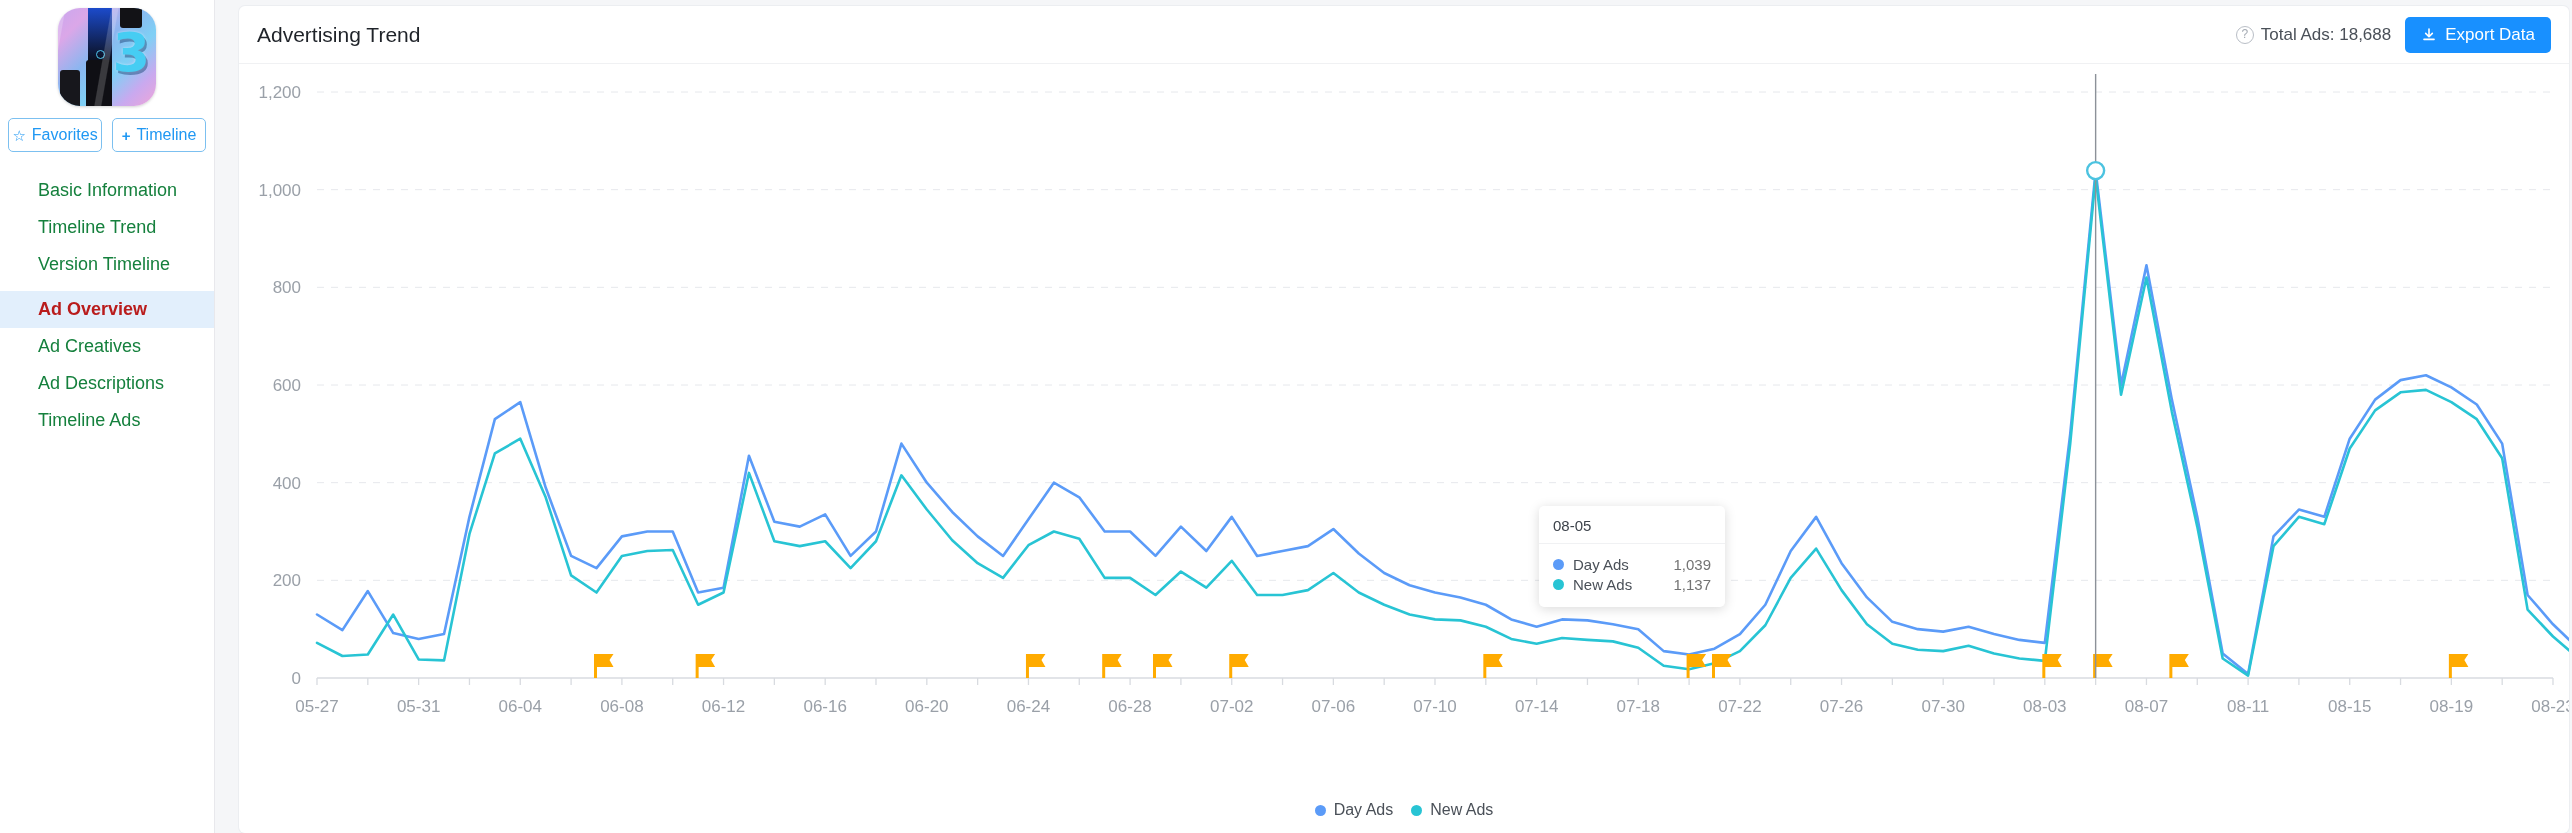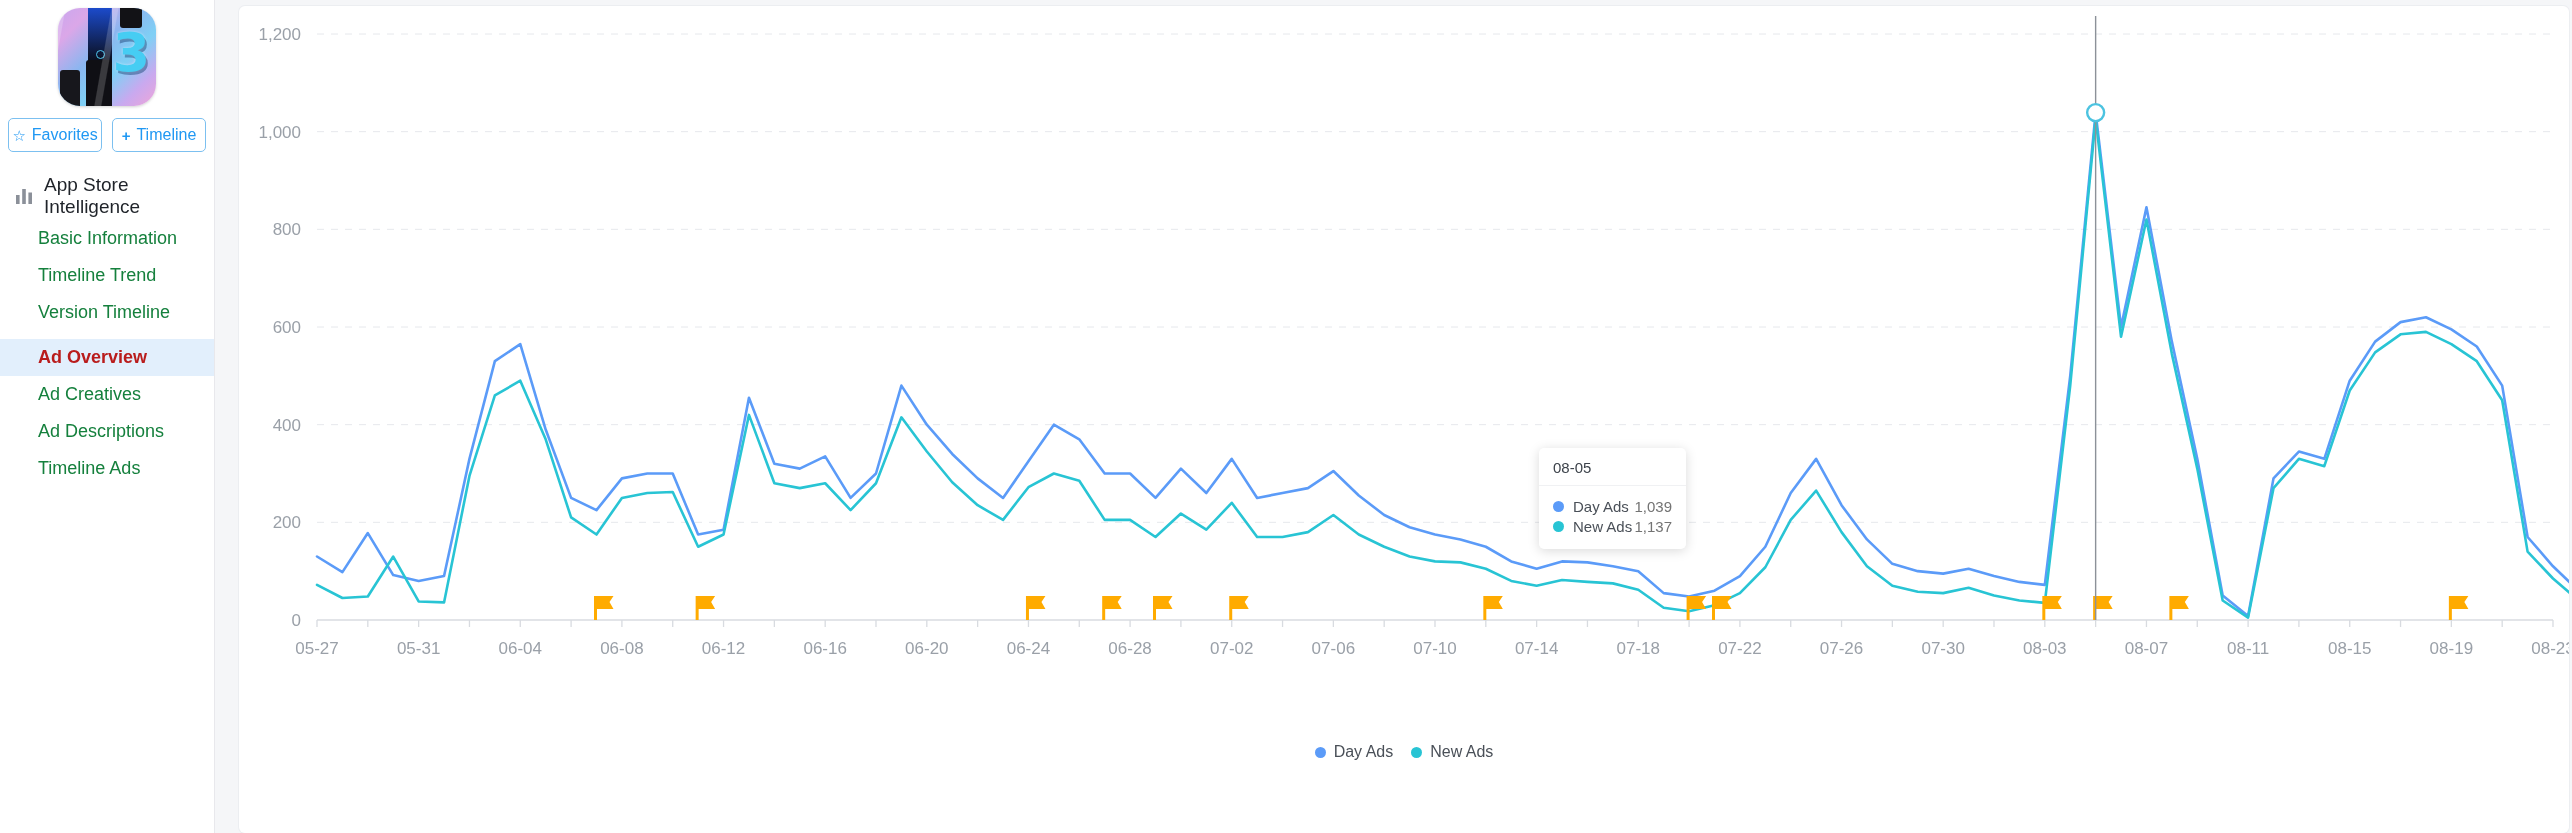--- a/index.html
+++ b/index.html
@@ -97,21 +97,21 @@
     background:#1890ff; color:#fff; border:none; border-radius:5px;
     height:36px; padding: 0 16px; font-size:17px;
     display:flex; align-items:center; gap:8px; cursor:pointer;
   }
 
   .chart-area { position:relative; height: 769px; }
   svg.chart { display:block; }
 
   
   .tooltip {
-    position:absolute; left:1300px; top:442px; width:147px;
+    position:absolute; left:1300px; top:442px; width:186px;
     background:#fff; border-radius:5px;
     box-shadow: 0 2px 12px rgba(0,0,0,.15);
     padding: 0; z-index: 30;
     font-size:14px;
   }
   .tt-date { padding: 11px 14px 9px 14px; color:#3d434b; font-size:15px; border-bottom:1px solid #f0f1f3;}
   .tt-rows { padding: 9px 14px 11px 14px; }
   .tt-row { display:flex; align-items:center; margin: 3px 0; }
   .tt-dot { width:11px; height:11px; border-radius:50%; flex:0 0 11px; margin-right:9px; }
   .tt-name { color:#4a5058; font-size:15px; }
@@ -150,28 +150,20 @@
         <span>Favorites</span>
       </div>
       <div class="pill-btn">
         <span class="glyph"><b>+</b></span>
         <span>Timeline</span>
       </div>
     </div>
 
     <div class="nav">
 
-      <div class="nav-group">
-        <svg class="nav-ico" viewBox="0 0 20 20">
-          <rect x="2" y="9" width="3.6" height="9" fill="#8b9099"></rect>
-          <rect x="8.2" y="3" width="3.6" height="15" fill="#8b9099"></rect>
-          <rect x="14.4" y="6.5" width="3.6" height="11.5" fill="#8b9099"></rect>
-        </svg>
-        <span class="label">App Store Intelligence</span>
-      </div>
       <div class="nav-item">
         <span>Basic Information</span>
       </div>
       <div class="nav-item">
         <span>Timeline Trend</span>
       </div>
       <div class="nav-item">
         <span>Version Timeline</span>
       </div>
 
@@ -190,20 +182,36 @@
         <span>Timeline Ads</span>
       </div>
 
     </div>
     <div class="side-scroll"></div>
   </div>
 
   <div class="main">
     <div class="card">
 
+      <div class="card-head">
+        <div class="card-title">Advertising Trend</div>
+        <div class="head-right">
+          <div class="total-ads">
+            <span class="q-mark">?</span>
+            <span>Total Ads: 18,688</span>
+          </div>
+          <div class="export-btn">
+            <svg width="16" height="16" viewBox="0 0 16 16">
+              <path d="M8 2 V9.4 M4.7 6.4 L8 9.7 L11.3 6.4" fill="none" stroke="#fff" stroke-width="1.6" stroke-linecap="round" stroke-linejoin="round"></path>
+              <path d="M3 12.4 H13" stroke="#fff" stroke-width="1.6" stroke-linecap="round"></path>
+            </svg>
+            <span>Export Data</span>
+          </div>
+        </div>
+      </div>
 
       <div class="chart-area">
         <svg class="chart" id="chart-svg" width="2330" height="700" viewBox="0 0 2330 700">
             <text x="62" y="620" text-anchor="end" font-size="17" fill="#9aa0a8" font-family="&quot;Liberation Sans&quot;,sans-serif">0</text>
             <line x1="78" y1="516.3333333333334" x2="2314" y2="516.3333333333334" stroke="#e6e8ec" stroke-width="1" stroke-dasharray="7 7"></line>
             <text x="62" y="522.3333333333334" text-anchor="end" font-size="17" fill="#9aa0a8" font-family="&quot;Liberation Sans&quot;,sans-serif">200</text>
             <line x1="78" y1="418.6666666666667" x2="2314" y2="418.6666666666667" stroke="#e6e8ec" stroke-width="1" stroke-dasharray="7 7"></line>
             <text x="62" y="424.6666666666667" text-anchor="end" font-size="17" fill="#9aa0a8" font-family="&quot;Liberation Sans&quot;,sans-serif">400</text>
             <line x1="78" y1="321" x2="2314" y2="321" stroke="#e6e8ec" stroke-width="1" stroke-dasharray="7 7"></line>
             <text x="62" y="327" text-anchor="end" font-size="17" fill="#9aa0a8" font-family="&quot;Liberation Sans&quot;,sans-serif">600</text>

